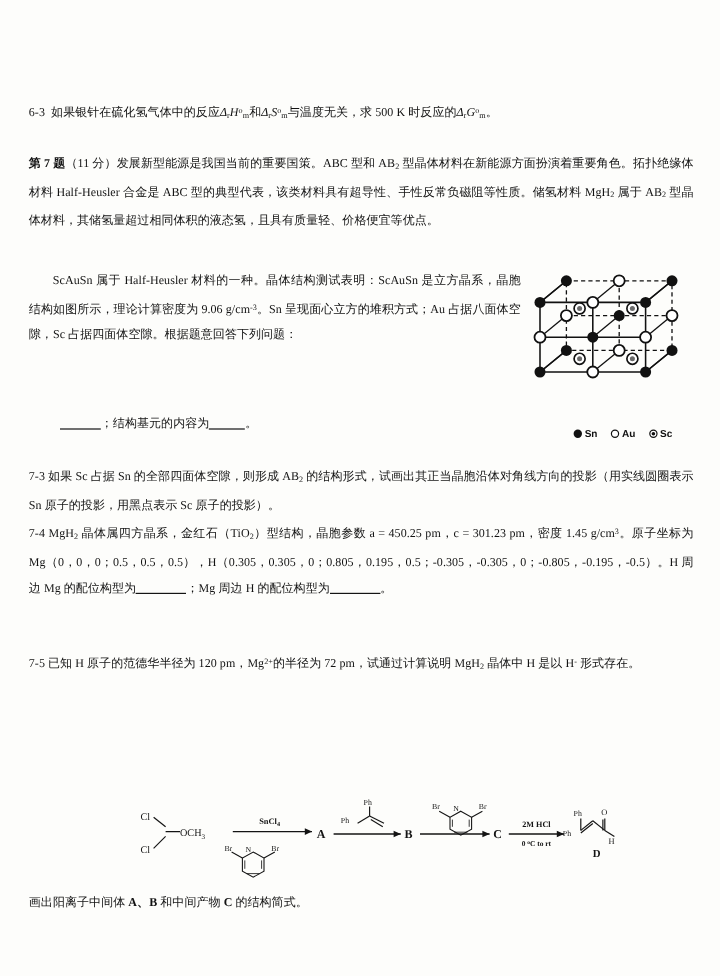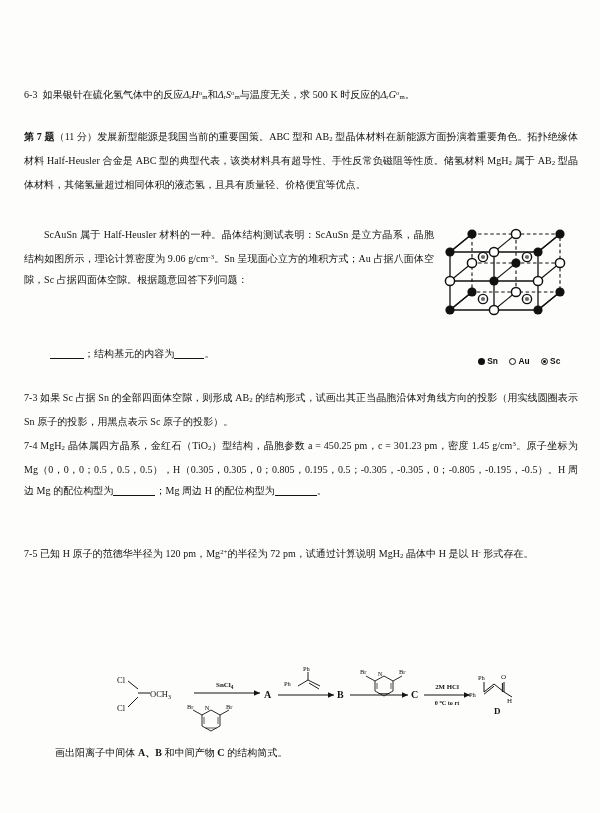--- a/index.html
+++ b/index.html
@@ -319,19 +319,19 @@
         </g>
         <text x="366" y="18" font-size="6.5">Ph</text>
         <text x="357" y="35" font-size="6.5">Ph</text>
         <text x="389" y="17" font-size="7">O</text>
         <text x="395" y="41" font-size="7">H</text>
         <text x="382" y="52" font-size="9" font-weight="bold">D</text>
       </g>
     </svg>
   </div>
 
-  <div class="blk" style="left:24px; right:22px; top:742px;margin-left:31px;">
+  <div class="blk" style="left:24px; right:22px; top:742px;">
     <p>
       <span>画出阳离子中间体 </span><b>A、B</b><span> 和中间产物 </span><b>C</b><span> 的结构简式。</span>
     </p>
   </div>
 
 </div>
 
 </body></html>

